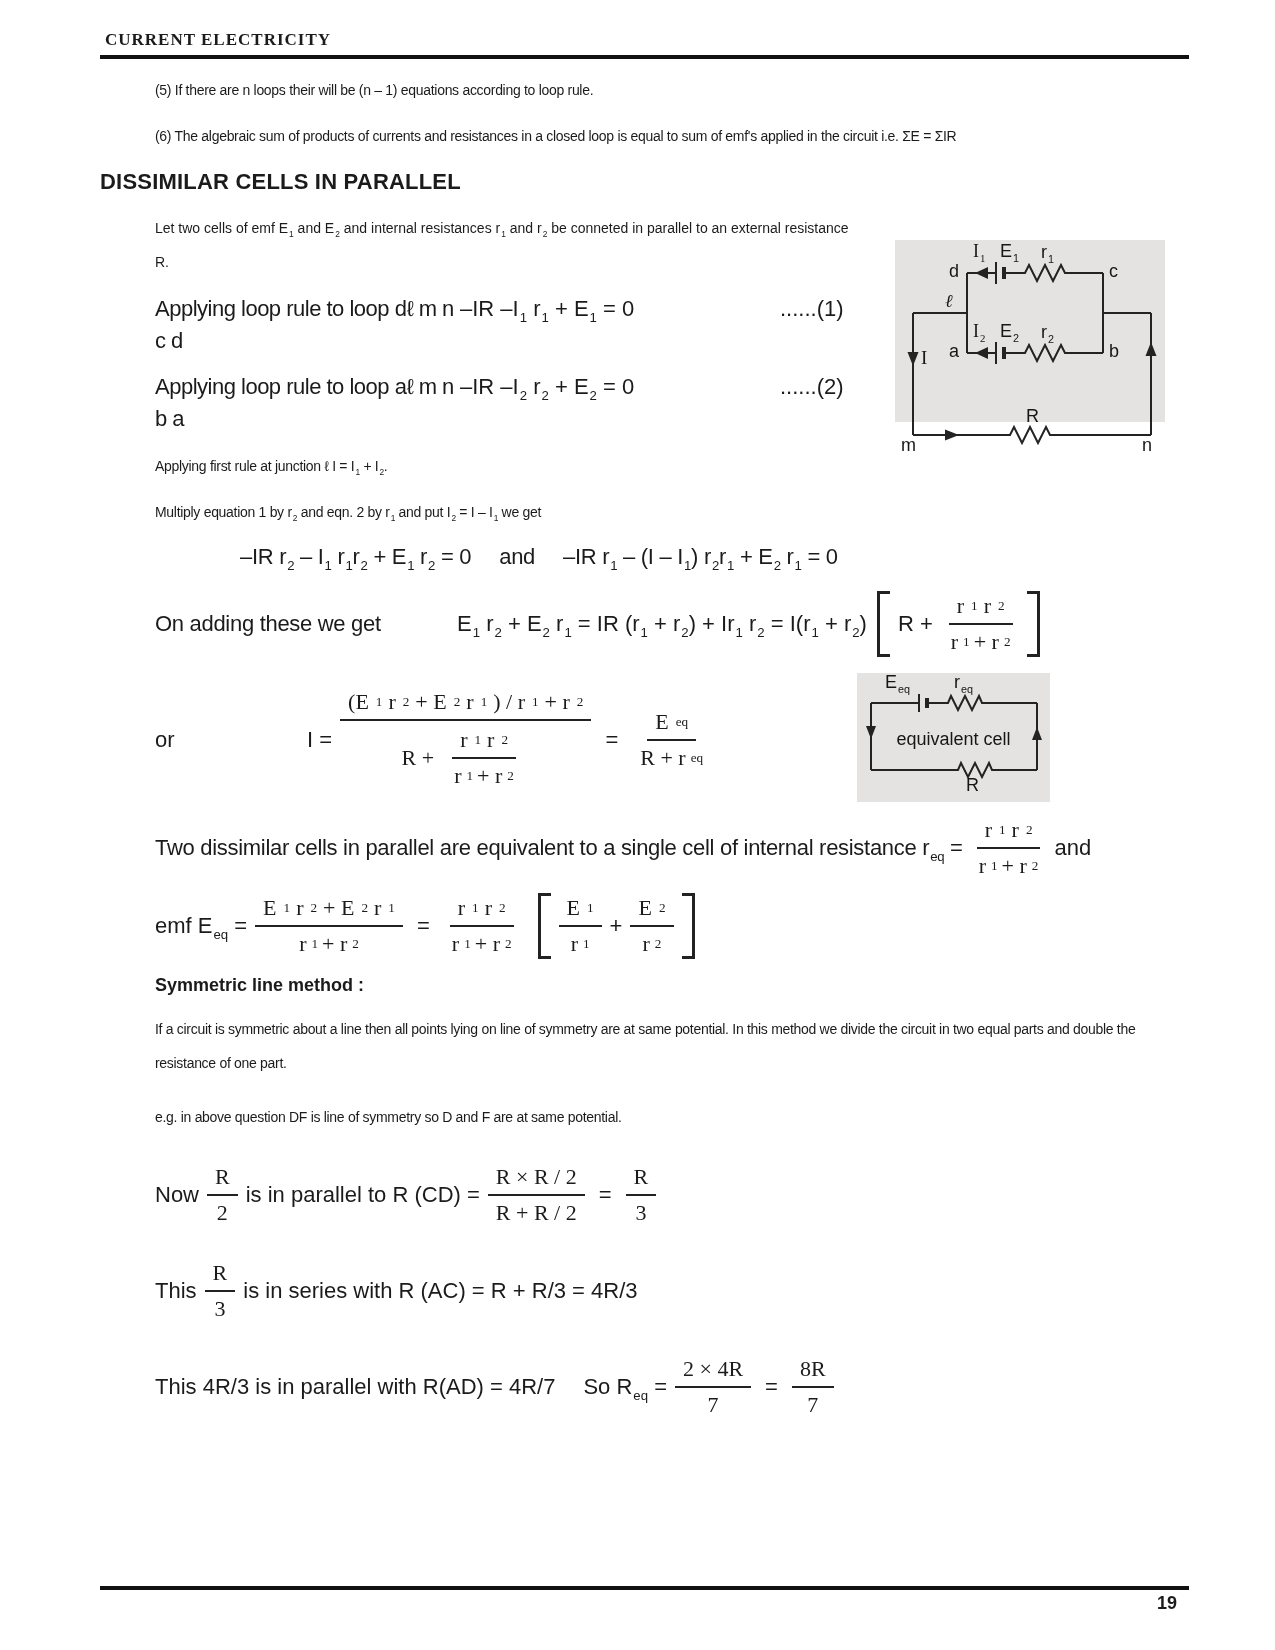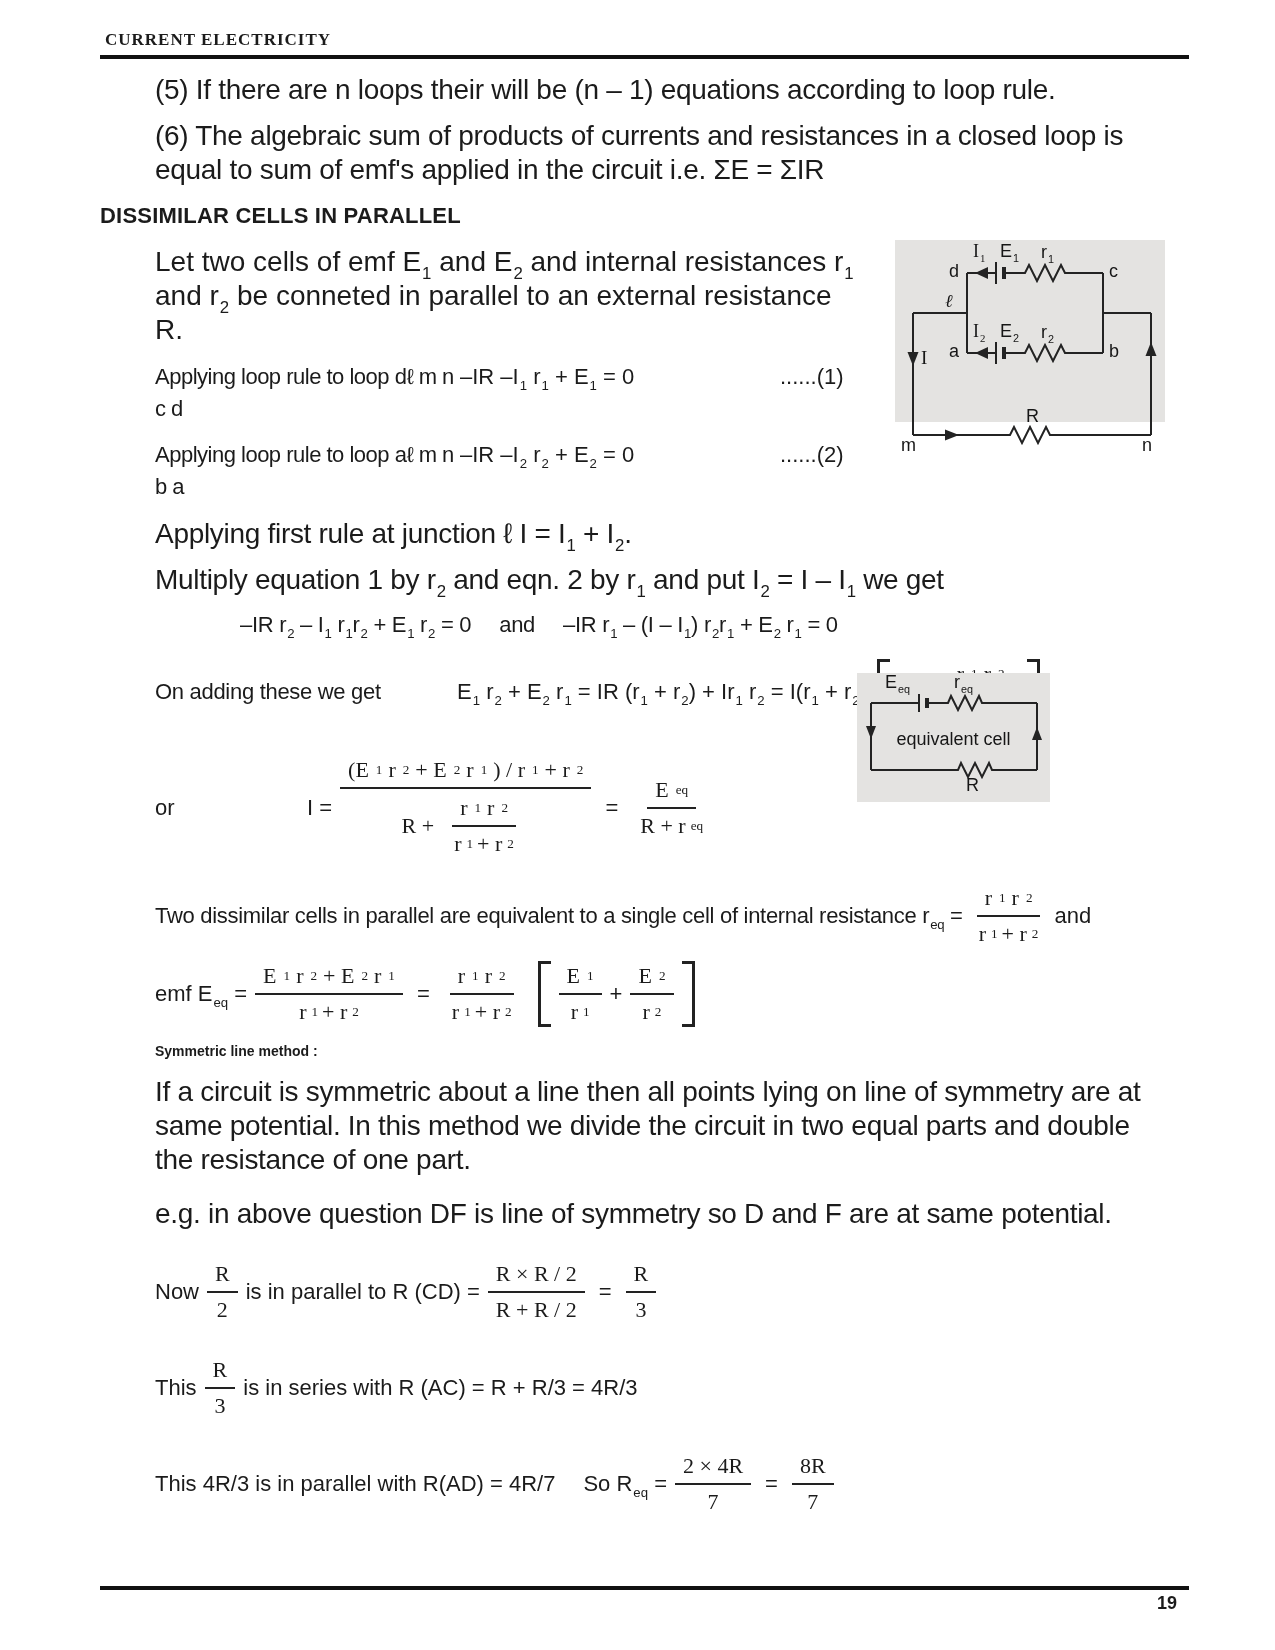--- a/index.html
+++ b/index.html
@@ -11,21 +11,21 @@
 
   .header-title {
     position:absolute; left:105px; top:30px;
     font-family:"Liberation Serif", serif; font-weight:bold;
     font-size:17px; letter-spacing:1px;
   }
   .top-rule { position:absolute; left:100px; right:100px; top:55px; height:4px; background:#111; }
 
   .content { position:absolute; left:100px; top:59px; width:1075px; }
 
-  .body { font-size:28px; line-height:34px; margin:0; }
+  .body { font-size:14px; line-height:34px; margin:0; }
   .indent { margin-left:55px; }
   .narrow { letter-spacing:-0.3px; }
   .section-heading { font-size:22px; font-weight:bold; margin:16px 0 0 0; letter-spacing:0.2px; }
 
   .loopline { display:flex; margin:14px 0 0 55px; font-size:22px; line-height:32px; }
   .loop-label { width:305px; letter-spacing:-0.5px; }
   .loop-eq { width:278px; }
   .loop-num { margin-left:42px; }
 
   .eqpair { display:flex; gap:28px; margin:12px 0 0 140px; font-size:22px; line-height:32px; letter-spacing:-0.3px; }
@@ -44,21 +44,21 @@
 
   .addrow { margin:18px 0 0 55px; }
   .add-label { width:302px; }
 
   .orrow { margin:30px 0 0 55px; }
   .or-label { width:152px; }
   .eqsign { margin:0 6px; }
 
   .equivrow { margin:22px 0 0 55px; }
   .emfrow { margin:12px 0 0 55px; }
-  .symheading { font-size:14px; font-weight:bold; margin:16px 0 0 55px; }
+  .symheading { font-size:18px; font-weight:bold; margin:16px 0 0 55px; }
   .sympara { margin:16px 0 0 55px; width:1000px; }
   .example { margin:20px 0 0 55px; }
   .nowrow { margin:28px 0 0 55px; }
   .seriesrow { margin:30px 0 0 55px; }
   .finalrow { margin:30px 0 0 55px; }
   .gapleft { margin-left:28px; }
 
   .fig { position:absolute; background:#e4e3e1; }
   .fig1 { left:895px; top:240px; width:270px; height:182px; }
   .fig2 { left:857px; top:673px; width:193px; height:129px; }

